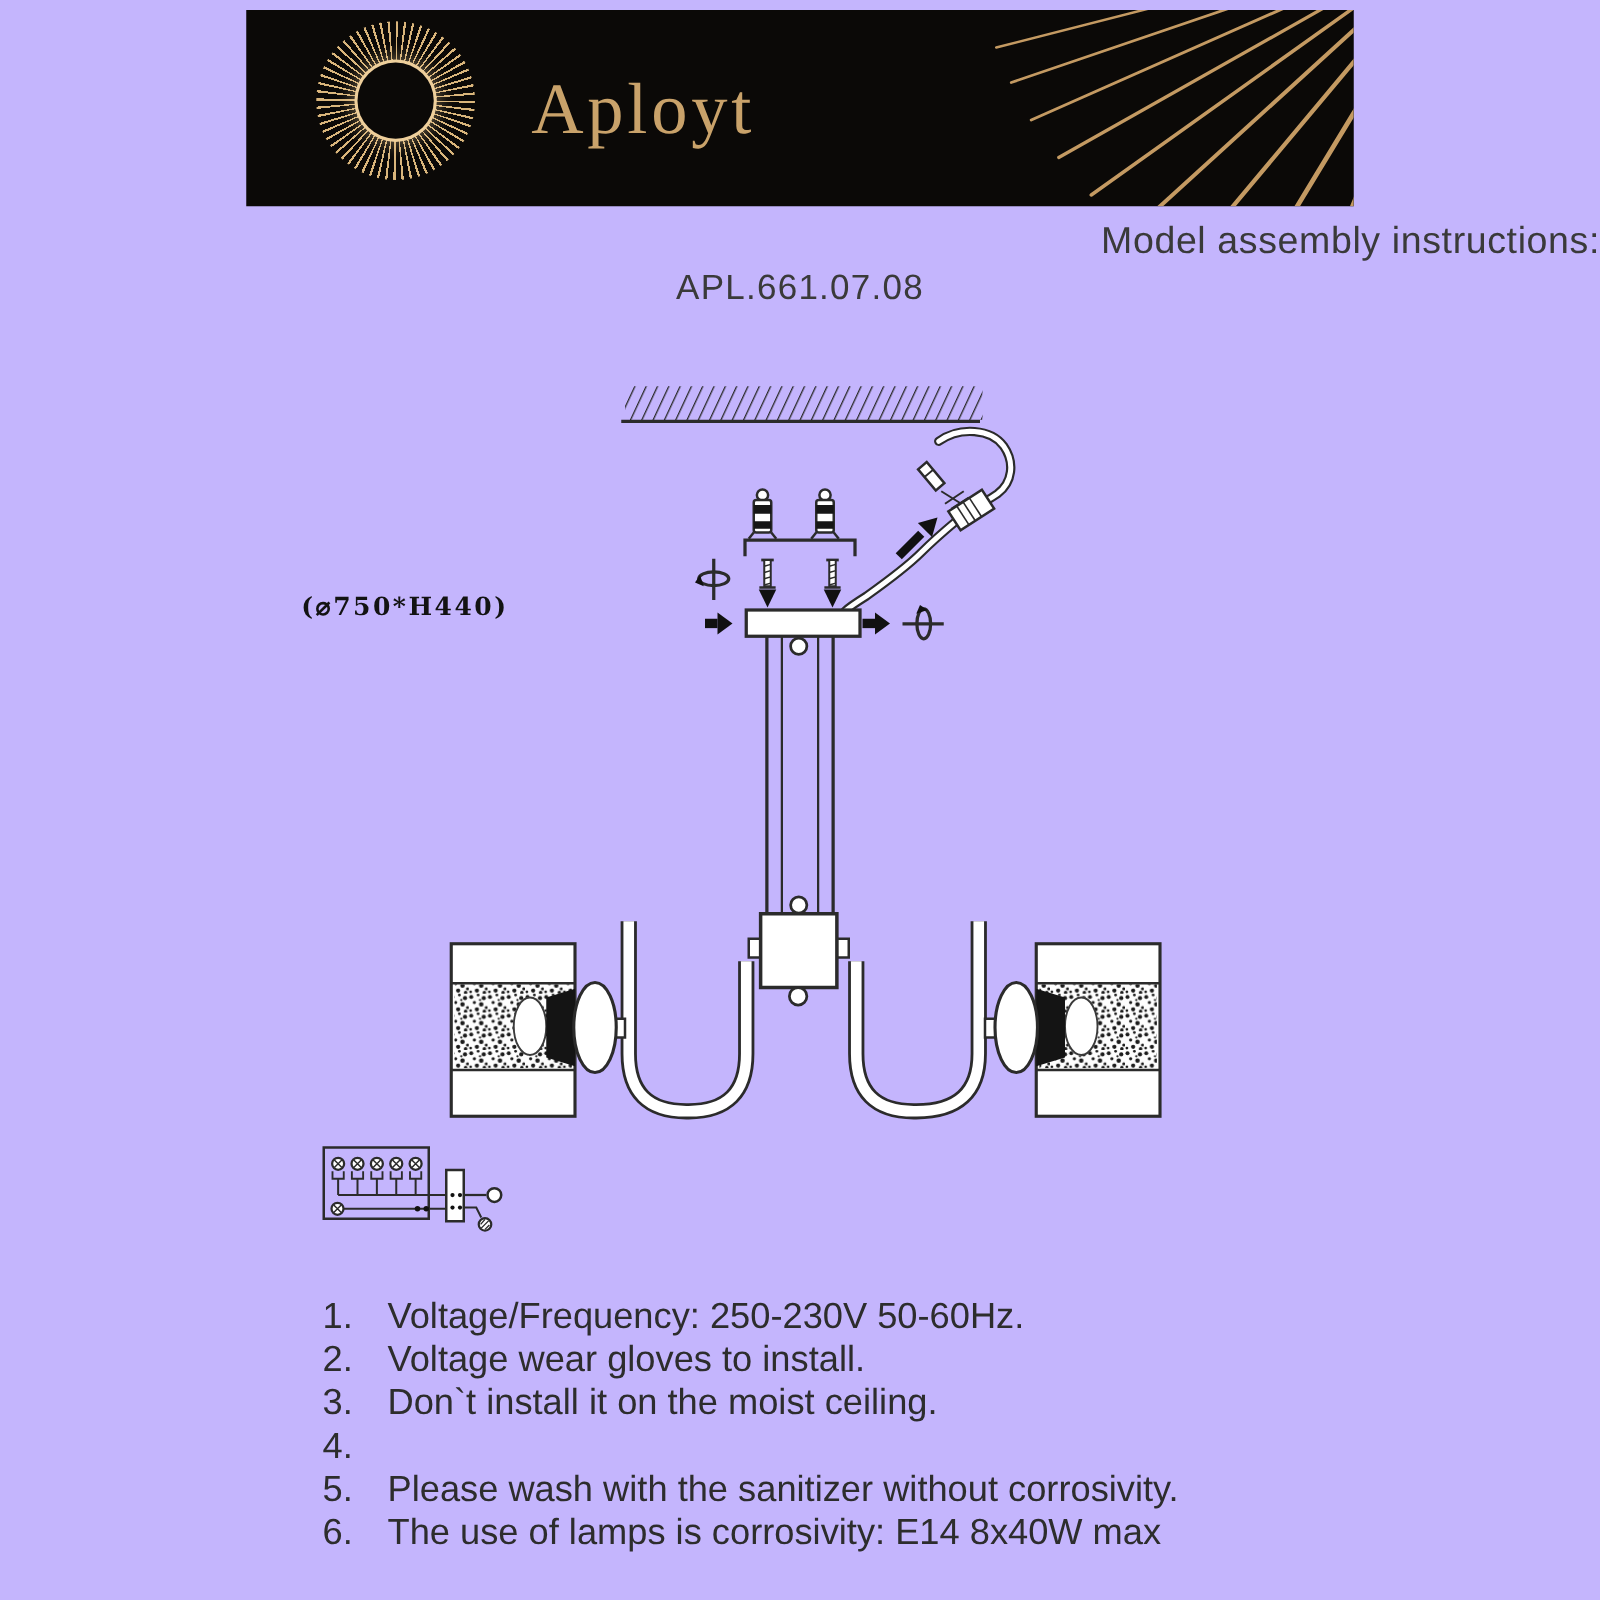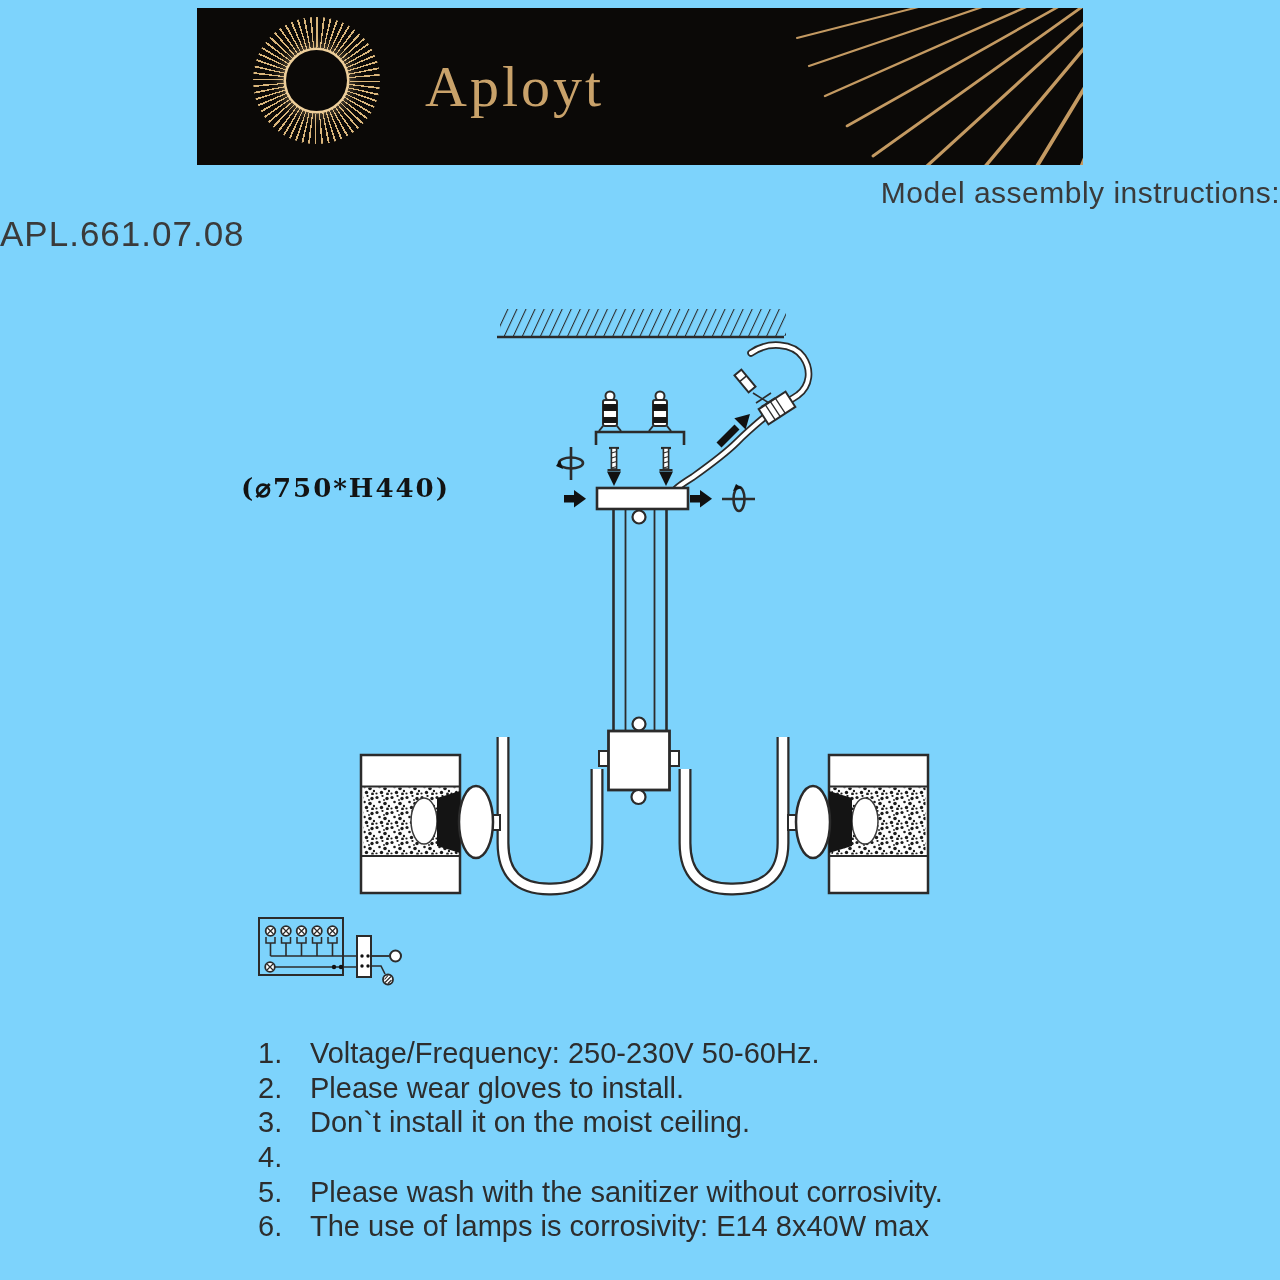--- a/index.html
+++ b/index.html
@@ -1,35 +1,35 @@
 <!DOCTYPE html>
 <html><head>
 <meta charset="utf-8">
 <style>
   html,body{margin:0;padding:0;background:#ffffff;}
-  .page{position:relative;width:1280px;height:1280px;background:#7dd3fc;overflow:hidden;
+  .page{position:relative;width:1280px;height:1280px;background:#c4b5fd;overflow:hidden;
         font-family:"Liberation Sans",sans-serif;color:#2b2b2b;text-decoration:underline;}
   
   .banner{position:absolute;left:197px;top:8px;width:886px;height:157px;background:#0b0907;overflow:hidden;}
   .sunburst{position:absolute;left:56px;top:9px;width:127px;height:127px;border-radius:50%;
             background:repeating-conic-gradient(#d9b57b 0deg 1.7deg, rgba(11,9,7,0) 1.7deg 6deg);}
   .sunburst::after{content:"";position:absolute;inset:33px;border-radius:50%;background:#0b0907;
             box-shadow:0 0 0 2.5px #eecf9b, 0 0 14px 4px rgba(238,207,155,.45);}
   .rays{position:absolute;left:0;top:0;}
   .brand{position:absolute;left:228px;top:50px;font-family:"Liberation Serif",serif;
          font-size:58px;line-height:58px;font-weight:400;color:#c9a26a;letter-spacing:3px;}
   
   .title1{position:absolute;left:0;right:0;top:176px;text-align:right;font-size:30px;
           font-weight:500;color:#3a3a3a;letter-spacing:.5px;}
-  .title2{position:absolute;left:0;right:0;top:214px;text-align:left;font-size:35px;
+  .title2{position:absolute;left:0;right:0;top:214px;text-align:center;font-size:28px;
           font-weight:500;color:#3a3a3a;letter-spacing:1px;}
   
   .drawing{position:absolute;left:0;top:0;}
   .dim{position:absolute;left:241px;top:473px;font-family:"DejaVu Serif",serif;font-weight:bold;
-       font-size:26px;color:#131313;letter-spacing:2px;white-space:nowrap;}
+       font-size:20px;color:#131313;letter-spacing:2px;white-space:nowrap;}
   
   .list{position:absolute;left:258px;top:1037px;}
   .row{display:flex;align-items:flex-start;height:34.7px;font-size:29px;color:#2d2d2d;}
   .num{width:52px;flex:0 0 52px;}
   .txt{white-space:nowrap;}
 </style>
 </head>
 <body>
 
 <div class="page">
@@ -266,21 +266,21 @@
 
   <div class="dim">(⌀750*H440)</div>
 
   <div class="list">
     <div class="row">
       <span class="num">1.</span>
       <span class="txt">Voltage/Frequency: 250-230V 50-60Hz.</span>
     </div>
     <div class="row">
       <span class="num">2.</span>
-      <span class="txt">Please wear gloves to install.</span>
+      <span class="txt">Voltage wear gloves to install.</span>
     </div>
     <div class="row">
       <span class="num">3.</span>
       <span class="txt">Don`t install it on the moist ceiling.</span>
     </div>
     <div class="row">
       <span class="num">4.</span>
     </div>
     <div class="row">
       <span class="num">5.</span>

